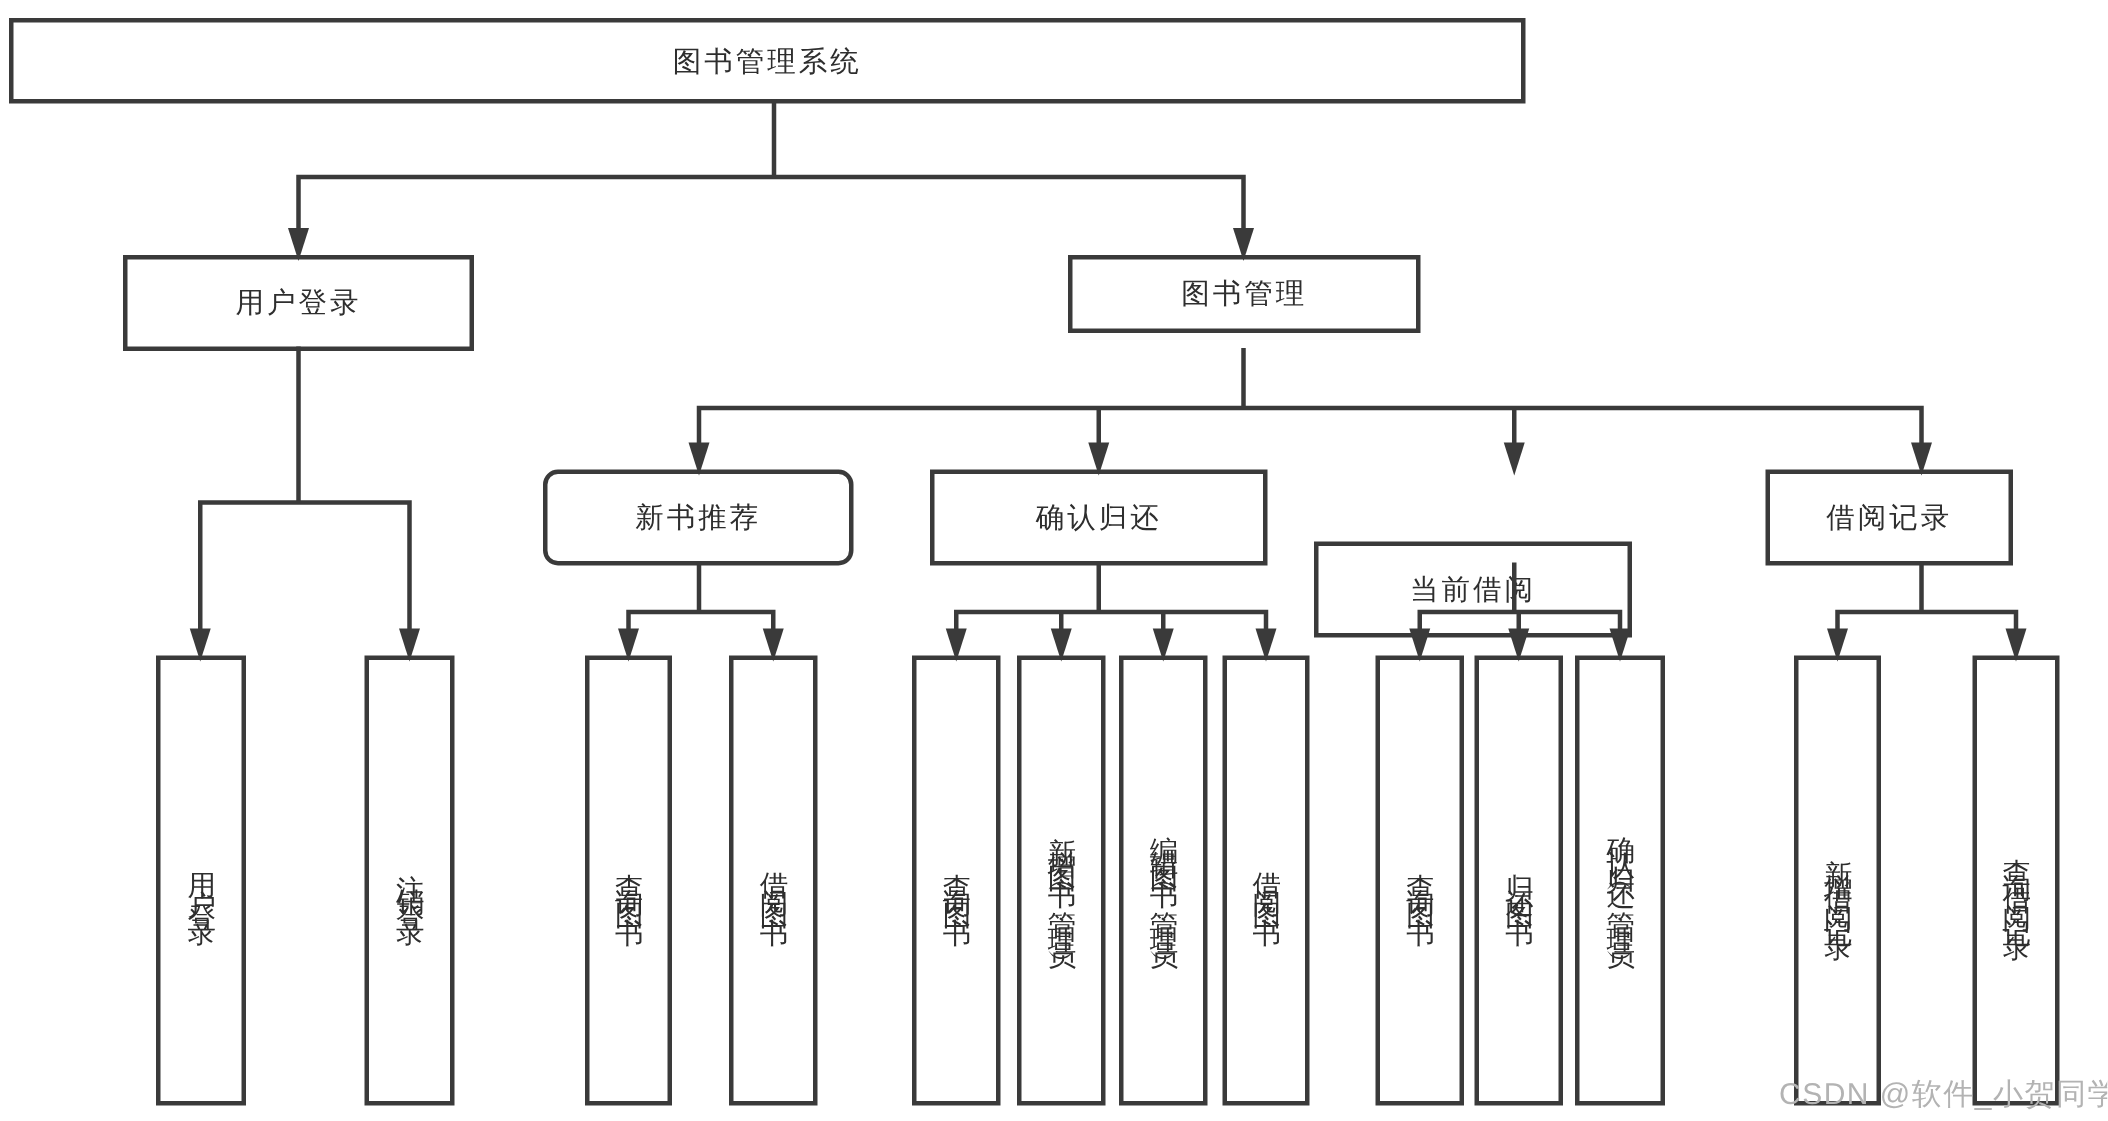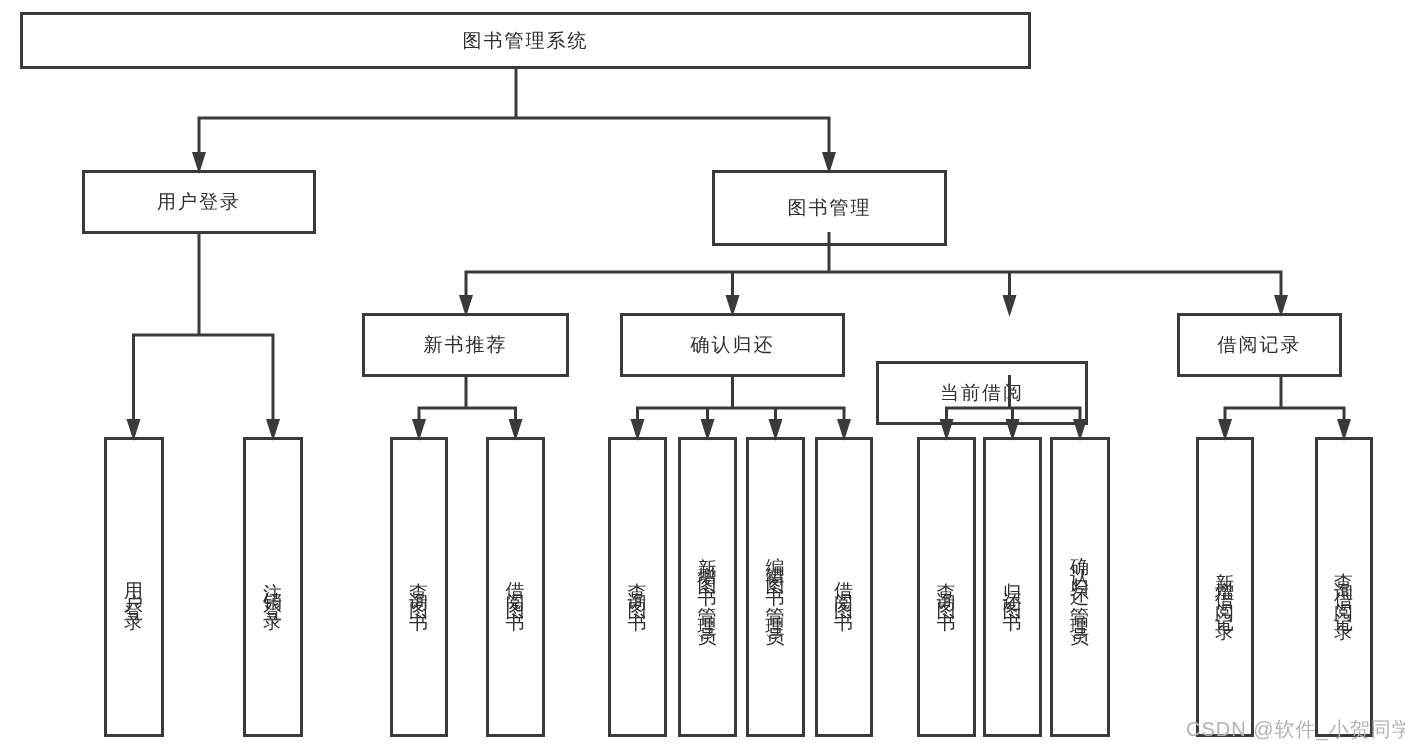--- a/index.html
+++ b/index.html
@@ -90,32 +90,32 @@
       <polygon points="768.5,419 782.5,419 775.5,441"></polygon>
       <polygon points="837,419 851,419 844,441"></polygon>
       <polygon points="939.5,419 953.5,419 946.5,441"></polygon>
       <polygon points="1005.5,419 1019.5,419 1012.5,441"></polygon>
       <polygon points="1073,419 1087,419 1080,441"></polygon>
       <polygon points="1218,419 1232,419 1225,441"></polygon>
       <polygon points="1337,419 1351,419 1344,441"></polygon>
     </g>
   </svg>
 
-  <div class="node" style="left:20px; top:12px; width:1011px; height:57px;">
+  <div class="node" style="left:6px; top:12px; width:1011px; height:57px;">
     <span>图书管理系统</span>
   </div>
 
   <div class="node" style="left:82px; top:170px; width:234px; height:64px;">
     <span>用户登录</span>
   </div>
-  <div class="node" style="left:712px; top:170px; width:235px; height:76px;justify-content:center;">
+  <div class="node" style="left:712px; top:170px; width:235px; height:52px;justify-content:center;">
     <span>图书管理</span>
   </div>
 
-  <div class="node" style="left:362px; top:313px; width:207px; height:64px;">
+  <div class="node" style="left:362px; top:313px; width:207px; height:64px;border-radius:10px;">
     <span>新书推荐</span>
   </div>
   <div class="node" style="left:620px; top:313px; width:225px; height:64px;">
     <span>确认归还</span>
   </div>
   <div class="node" style="left:876px; top:313px; width:212px; height:64px;margin-top:48px;">
     <span>当前借阅</span>
   </div>
   <div class="node" style="left:1177px; top:313px; width:165px; height:64px;">
     <span>借阅记录</span>

